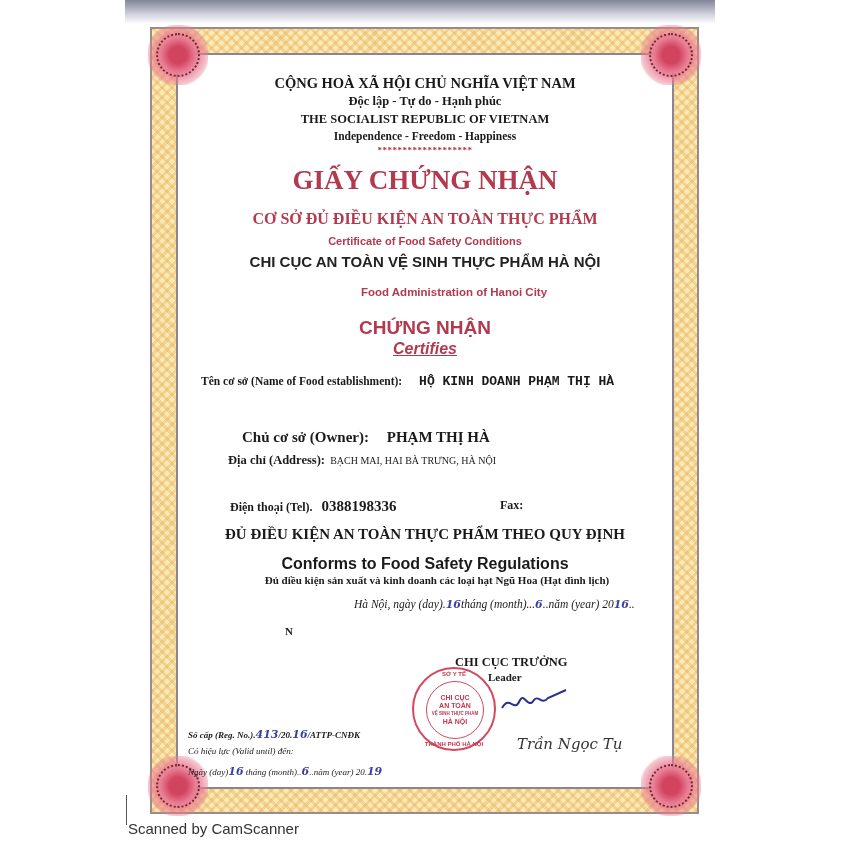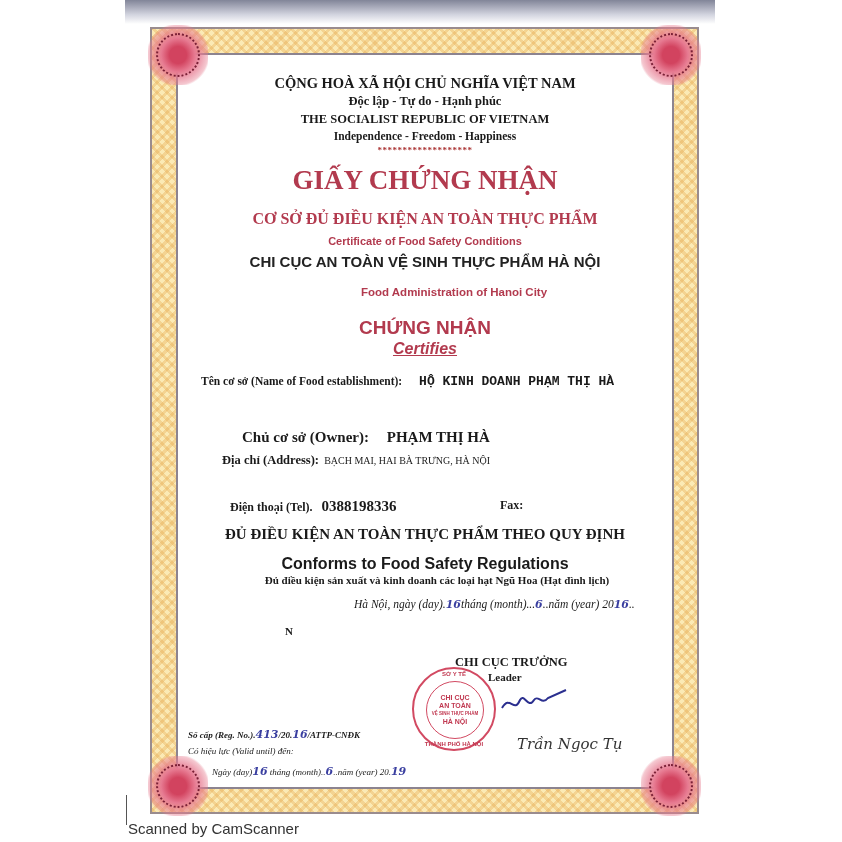--- a/index.html
+++ b/index.html
@@ -69,21 +69,21 @@
 <div class="center b sans red" style="top:329px;font-size:16px;font-style:italic;text-decoration:underline;">Certifies</div>
 
 <div class="field" style="left:201px;top:374px;font-size:11.5px;">
   <span>Tên cơ sở (Name of Food establishment):</span>
   <span class="val" style="margin-left:14px;font-size:13px;font-family:Liberation Mono, monospace;">HỘ KINH DOANH PHẠM THỊ HÀ</span>
 </div>
 <div class="field" style="left:242px;top:429px;font-size:15px;">
   <span>Chủ cơ sở (Owner):</span>
   <span class="val" style="margin-left:14px;">PHẠM THỊ HÀ</span>
 </div>
-<div class="field" style="left:222px;top:453px;font-size:12.5px;">
+<div class="field" style="left:228px;top:453px;font-size:12.5px;">
   <span>Địa chỉ (Address):</span>
   <span style="margin-left:2px;font-size:10px;font-weight:normal;">BẠCH MAI, HAI BÀ TRƯNG, HÀ NỘI</span>
 </div>
 <div class="field" style="left:230px;top:498px;font-size:12px;">
   <span>Điện thoại (Tel).</span>
   <span style="margin-left:6px;font-size:15px;">0388198336</span>
 </div>
 <div class="field" style="left:500px;top:498px;font-size:12px;">Fax:</div>
 
 <div class="center b" style="top:515px;font-size:15px;">ĐỦ ĐIỀU KIỆN AN TOÀN THỰC PHẨM THEO QUY ĐỊNH</div>
@@ -112,17 +112,17 @@
 
 <svg class="signature" width="70" height="30">
   <path d="M2 22 C10 8, 14 28, 20 14 C24 6, 28 24, 34 14 C38 8, 42 20, 48 12 L66 4" stroke="#2b2f8f" stroke-width="2" fill="none"></path>
 </svg>
 <div class="field" style="left:481px;top:735px;font-family:'DejaVu Serif',serif;font-style:italic;font-weight:normal;font-size:15px;color:#333;padding-left:36px;">Trần Ngọc Tụ</div>
 
 <div class="field small-it" style="left:188px;top:728px;">
   <span>Số cấp (Reg. No.).</span><span class="hand">413</span><span>/20.</span><span class="hand">16</span><span>/ATTP-CNĐK</span>
 </div>
 <div class="field small-it" style="left:188px;top:746px;font-weight:normal;">Có hiệu lực (Valid until) đến:</div>
-<div class="field small-it" style="left:188px;top:765px;font-weight:normal;margin-left:24px;">
+<div class="field small-it" style="left:188px;top:765px;font-weight:normal;">
   <span>Ngày (day)</span><span class="hand">16</span><span> tháng (month)..</span><span class="hand">6</span><span>..năm (year) 20.</span><span class="hand">19</span>
 </div>
 
 <div class="cam">Scanned by CamScanner</div>
 
 </body></html>

